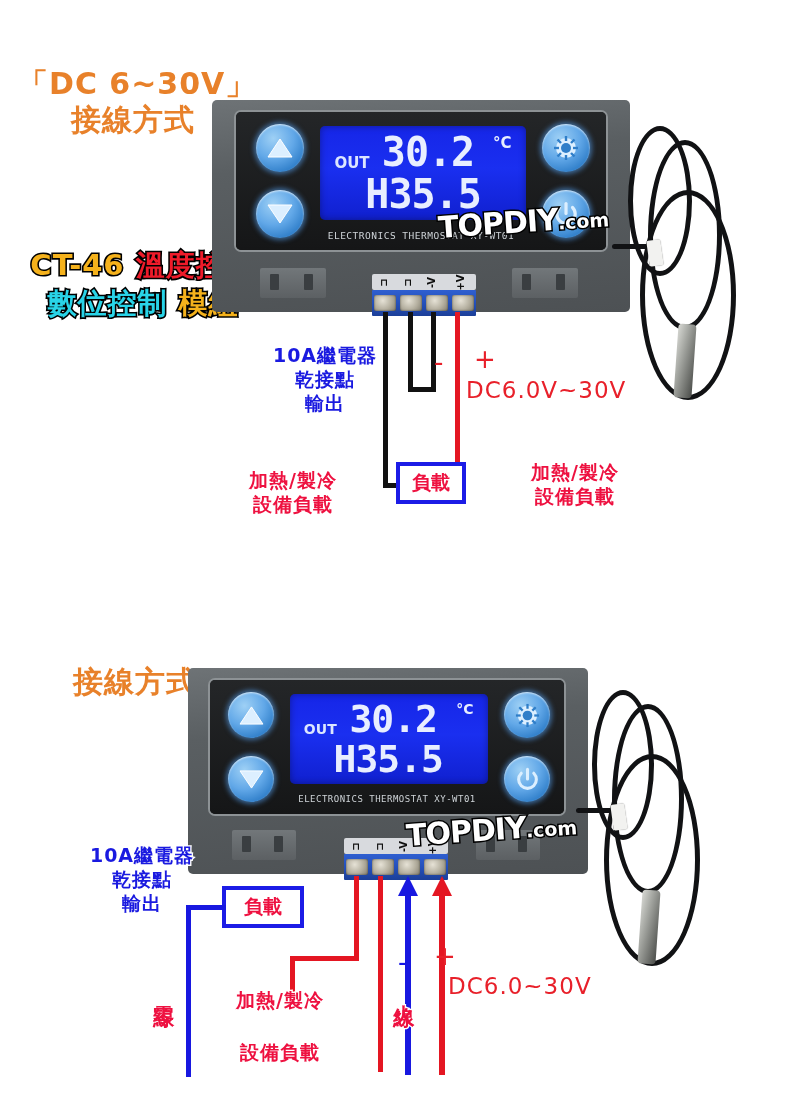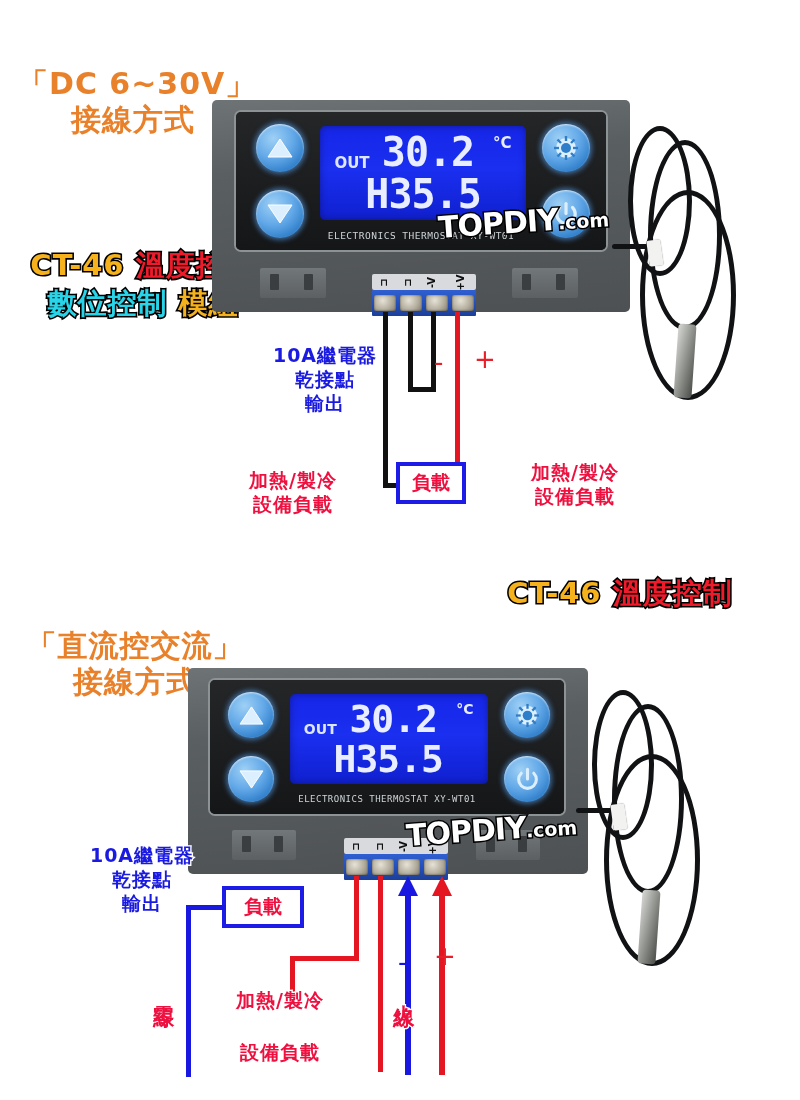--- a/index.html
+++ b/index.html
@@ -309,45 +309,41 @@
     <div class="wire w-black" style="left:408px; top:312px; width:5px; height:80px;"></div>
     <div class="wire w-black" style="left:408px; top:387px; width:28px; height:5px;"></div>
     <div class="wire w-black" style="left:431px; top:312px; width:5px; height:80px;"></div>
     <div class="wire w-black" style="left:383px; top:483px; width:30px; height:5px;"></div>
 
     <div class="wire w-red" style="left:455px; top:312px; width:5px; height:176px;"></div>
     <div class="wire w-red" style="left:432px; top:483px; width:28px; height:5px;"></div>
 
     <div class="hw sign" style="left:434px; top:348px;">-</div>
     <div class="hw sign" style="left:474px; top:345px;">+</div>
+    <div class="hw lbl-red-plain" style="left:466px; top:378px;">DC6.0V~30V</div>
 
     <div class="load-box" style="left:396px; top:462px; width:70px; height:42px;">
       <span>負載</span>
     </div>
 
     <div class="hw lbl-blue" style="left:240px; top:345px; width:170px;">10A繼電器</div>
     <div class="hw lbl-blue" style="left:240px; top:369px; width:170px;">乾接點</div>
     <div class="hw lbl-blue" style="left:240px; top:393px; width:170px;">輸出</div>
 
     <div class="hw lbl-red" style="left:218px; top:470px; width:150px;">加熱/製冷</div>
     <div class="hw lbl-red" style="left:218px; top:494px; width:150px;">設備負載</div>
 
     <div class="hw lbl-red" style="left:500px; top:462px; width:150px;">加熱/製冷</div>
     <div class="hw lbl-red" style="left:500px; top:486px; width:150px;">設備負載</div>
   </div>
 
   <div class="panel" id="panel-ac">
 
-    <div class="hw title-orange" style="left:10px; top:80px; width:250px;">「直流控交流」</div>
     <div class="hw title-orange" style="left:10px; top:116px; width:250px;">接線方式</div>
 
-    <div class="hw brand" style="left:470px; top:28px; width:300px;">
-      <span class="ct">CT-46</span>
-      <span class="red">溫度控制</span>
-    </div>
 
     <div class="module" style="left:188px; top:118px; width:400px; height:206px;">
       <div class="mod-body"></div>
 
       <div class="mod-face" style="left:20px; top:10px; width:358px; height:138px;">
         <div class="face-inner"></div>
 
         <div class="btn" style="left:18px; top:12px; width:46px; height:46px;">
           <svg width="25" height="21" viewBox="0 0 26 22">
             <polygon points="13,2 25,20 1,20" fill="#dcefff" stroke="#ffffff" stroke-width="1"></polygon>
@@ -448,20 +444,21 @@
         <polygon points="14,6 24,26 4,26" fill="#1818e0"></polygon>
       </g>
       <g>
         <line x1="48" y1="205" x2="48" y2="22" stroke="#e41622" stroke-width="6"></line>
         <polygon points="48,6 58,26 38,26" fill="#e41622"></polygon>
       </g>
     </svg>
 
     <div class="hw sign blue" style="left:398px; top:398px;">-</div>
     <div class="hw sign" style="left:434px; top:392px;">+</div>
+    <div class="hw lbl-red-plain" style="left:448px; top:424px;">DC6.0~30V</div>
 
     <div class="hw lbl-blue" style="left:62px; top:295px; width:160px;">10A繼電器</div>
     <div class="hw lbl-blue" style="left:62px; top:319px; width:160px;">乾接點</div>
     <div class="hw lbl-blue" style="left:62px; top:343px; width:160px;">輸出</div>
 
     <div class="hw lbl-red vert" style="left:152px; top:438px; font-size:21px;">零線</div>
     <div class="hw lbl-red vert" style="left:392px; top:438px; font-size:21px;">火線</div>
 
     <div class="hw lbl-red" style="left:190px; top:440px; width:180px;">加熱/製冷</div>
     <div class="hw lbl-red" style="left:190px; top:492px; width:180px;">設備負載</div>

